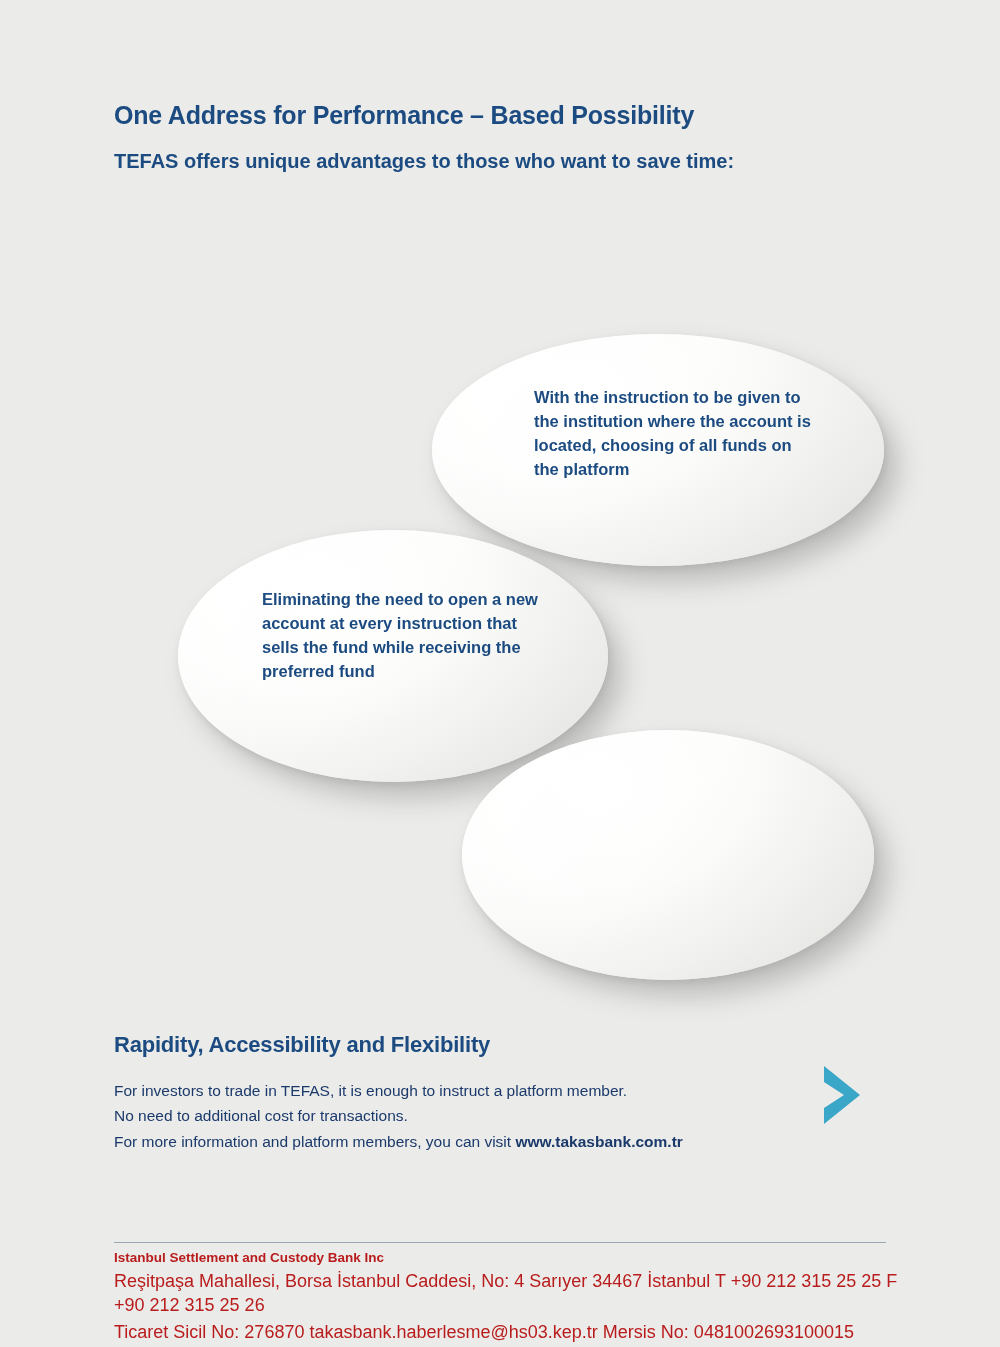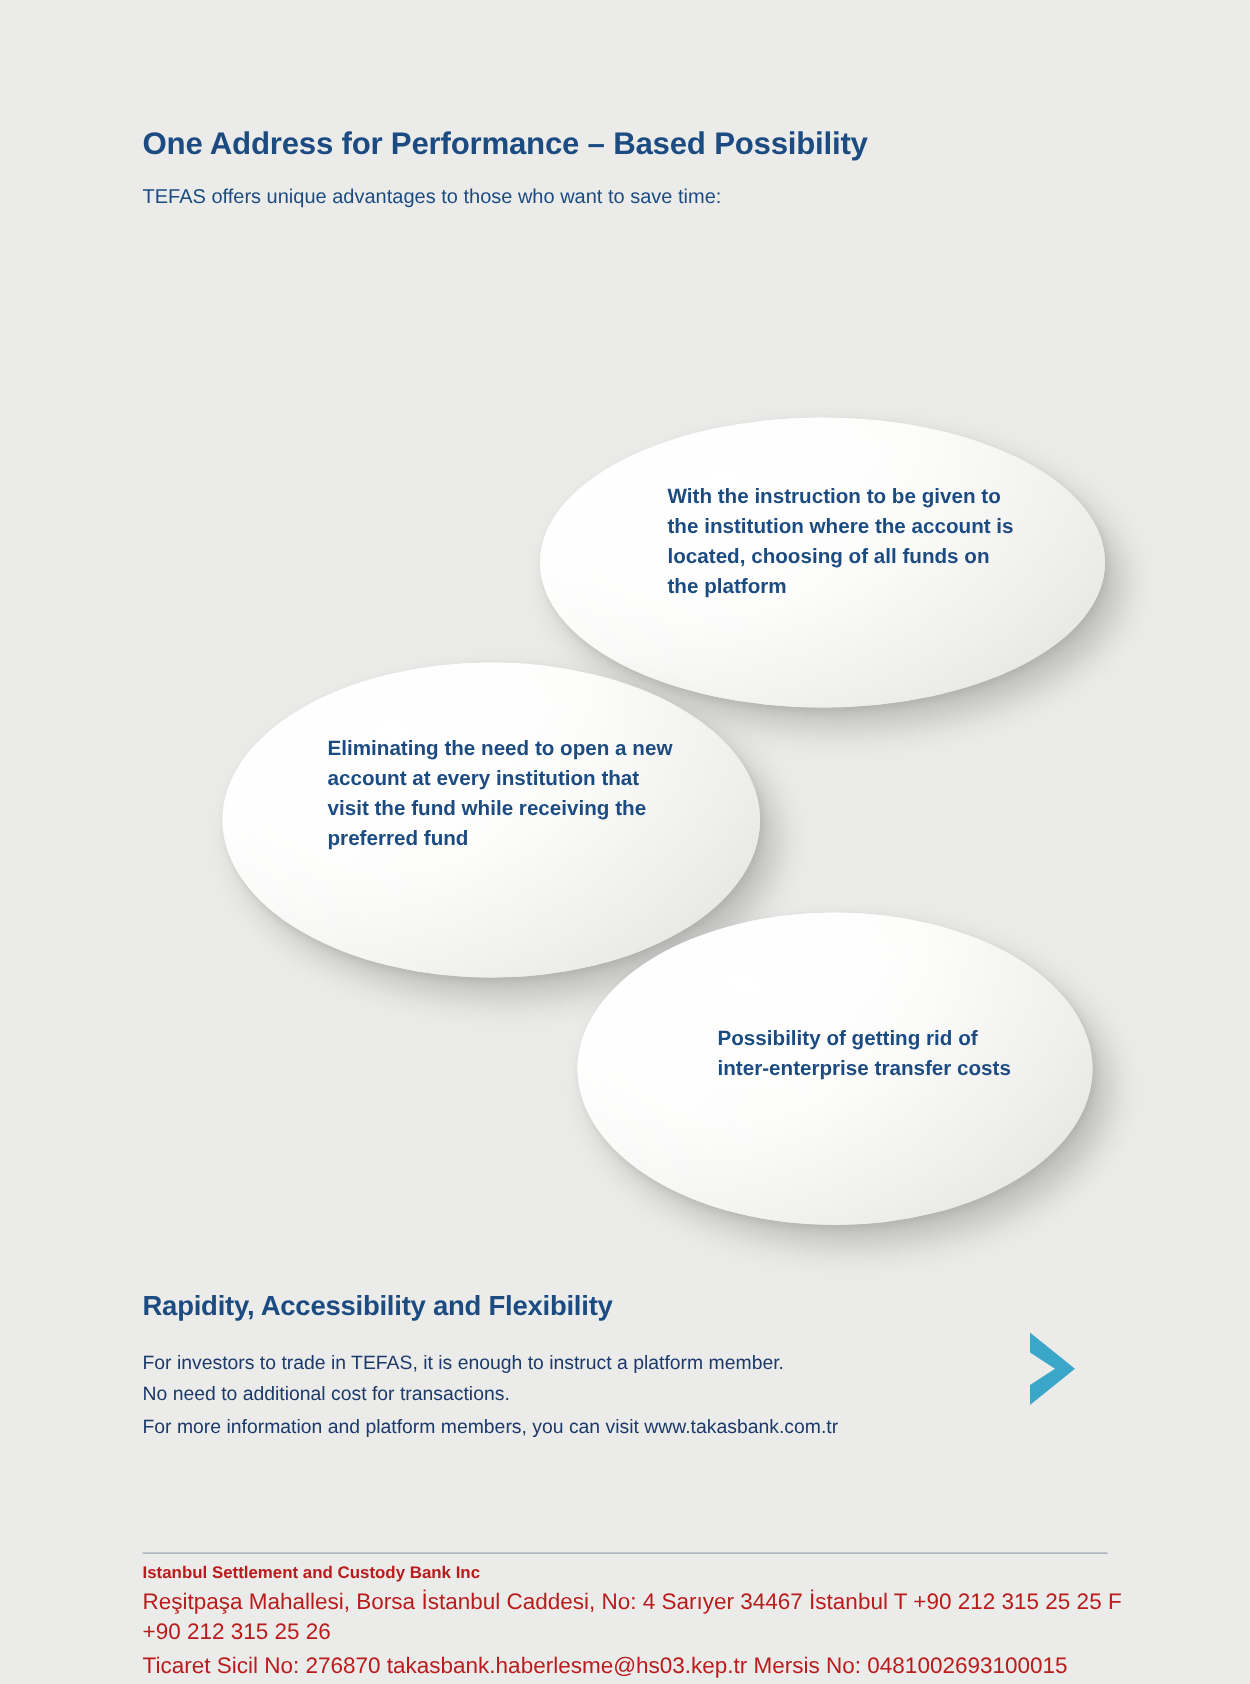--- a/index.html
+++ b/index.html
@@ -30,24 +30,25 @@
   }
   .title {
     font-size: 25px;
     font-weight: bold;
     color: #1b4b80;
     letter-spacing: -0.2px;
     margin: 0 0 18px 0;
     line-height: 1.2;
   }
   .subtitle {
-    font-size: 16px;
+    font-size: 20px;
     color: #1b4b80;
     margin: 0;
     line-height: 1.3;
+    font-weight: bold;
   }
 
   
   .bubbles {
     position: absolute;
     left: 0;
     top: 0;
     width: 1000px;
     height: 1347px;
   }
@@ -101,21 +102,21 @@
     margin: 0 0 22px 0;
     letter-spacing: -0.2px;
   }
   .lower p {
     font-size: 15.5px;
     color: #1b3a6b;
     margin: 0 0 3px 0;
     line-height: 1.45;
   }
   .lower .strong {
-    font-weight: normal;
+    font-weight: bold;
   }
   .chevron {
     position: absolute;
     left: 820px;
     top: 1064px;
     width: 46px;
     height: 62px;
   }
 
   
@@ -158,26 +159,25 @@
   <div class="bubbles">
 
 
     <div class="bubble" id="bubble-2">
       <div class="sheen"></div>
       <div class="txt">With the instruction to be given to the institution where the account is located, choosing of all funds on the platform</div>
     </div>
 
     <div class="bubble" id="bubble-3">
       <div class="sheen"></div>
-      <div class="txt">Eliminating the need to open a new account at every institution that visit the fund while receiving the preferred fund</div>
+      <div class="txt">Eliminating the need to open a new account at every instruction that sells the fund while receiving the preferred fund</div>
     </div>
 
     <div class="bubble" id="bubble-4">
       <div class="sheen"></div>
-      <div class="txt">Possibility of getting rid of inter-enterprise transfer costs</div>
     </div>
 
   </div>
 
   <div class="lower">
     <h2>Rapidity, Accessibility and Flexibility</h2>
     <p>For investors to trade in TEFAS, it is enough to instruct a platform member.</p>
     <p>No need to additional cost for transactions.</p>
     <p><span>For more information and platform members, you can visit </span><span class="strong">www.takasbank.com.tr</span></p>
   </div>

